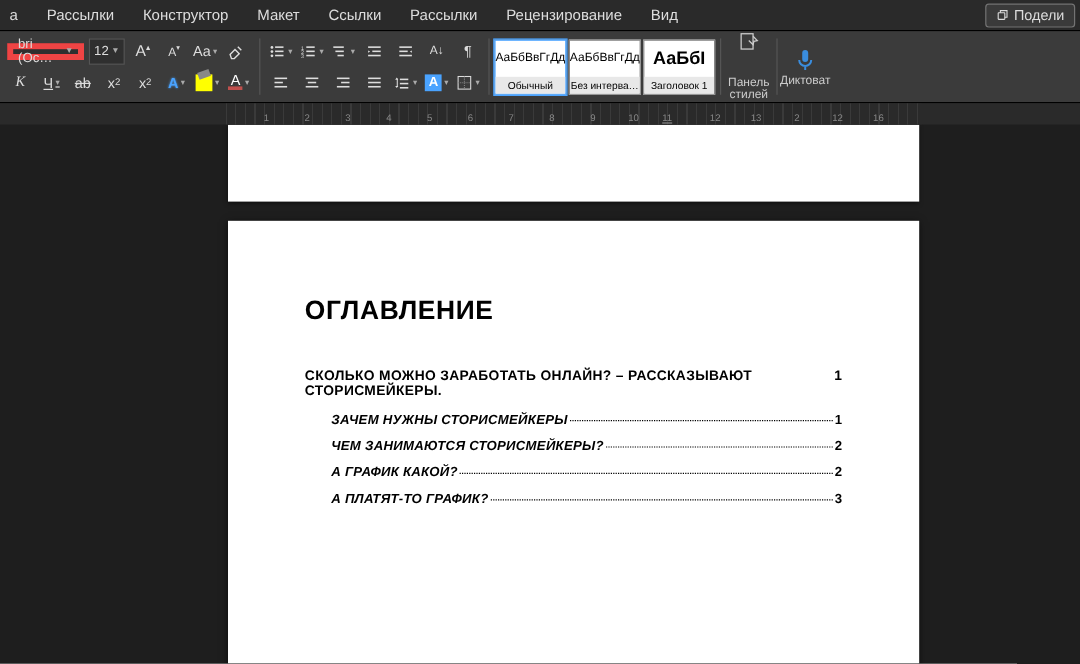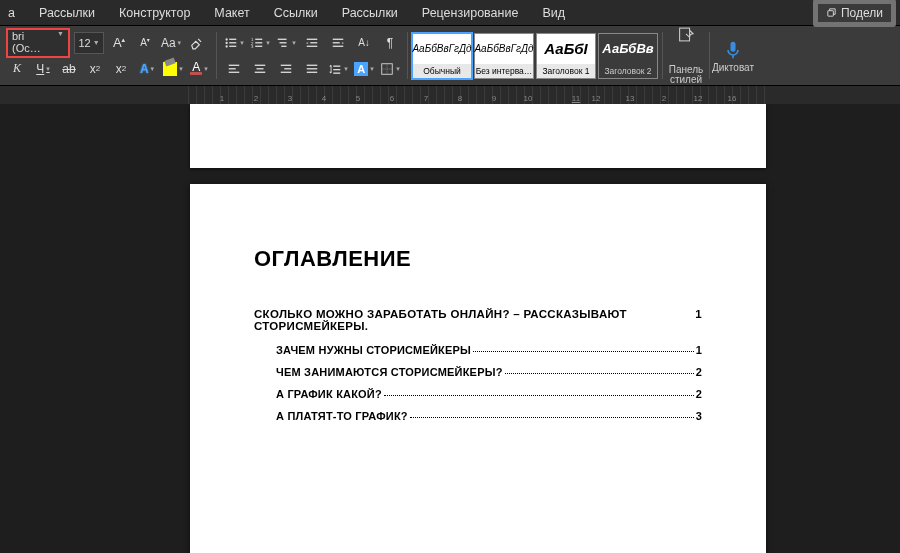--- a/index.html
+++ b/index.html
@@ -29,21 +29,21 @@
     align-items: center;
     color: #ddd;
     cursor: pointer;
     font-size: 12.5px;
   }
   .tabs .tab:first-child { padding-left: 0; }
   .share-btn {
     margin-left: auto;
     margin-right: 4px;
     background: #3a3a3a;
-    border: 5px solid #737373;
+    border: 1px solid #737373;
     border-radius: 3px;
     padding: 2px 8px;
     display: flex;
     align-items: center;
     gap: 4px;
     color: #ddd;
     font-size: 12px;
   }
   .share-ico { width: 11px; height: 11px; }
 
@@ -72,24 +72,24 @@
     display: inline-flex;
     align-items: center;
     justify-content: center;
     min-width: 22px;
     height: 22px;
     color: #ddd;
     cursor: pointer;
     border-radius: 2px;
   }
   .font-sel {
-    width: 64px; height: 30px;
+    width: 64px; height: 14px;
     background: #2f2f2f;
-    border: 2px solid #ef4444;
-    display: flex; 
+    border: 5px solid #ef4444;
+    display: flex; align-items: center;
     padding: 0 4px;
     font-size: 11px;
     color: #ddd;
   }
   .size-sel { width:30px; height:22px; background:#2f2f2f; border:1px solid #555; display:flex; align-items:center; justify-content:center; font-size:11px; color:#ddd; }
   .drop-tiny { font-size:7px; margin-left:2px; color:#aaa; }
   svg.ico { width:14px; height:14px; display:block; }
   .A-big { font-size:13px; }
   .A-small { font-size:10px; }
   .A-color { color:#fff; border-bottom:3px solid #c0504d; line-height:10px; padding:0 2px;}
@@ -106,21 +106,21 @@
     padding: 2px 4px;
   }
   .style-box {
     width: 60px; height: 46px;
     background: #fff;
     border: 1px solid #888;
     display:flex; flex-direction:column;
     cursor:pointer;
   }
   .style-box.sel { border:1px solid #4aa3ff; outline:1px solid #4aa3ff; }
-  .style-sample { flex:1; display:flex; align-items:center; justify-content:center; font-size:10px; color:#000;font-style:italic; }
+  .style-sample { flex:1; display:flex; align-items:center; justify-content:center; font-size:10px; color:#000; }
   .style-label { height:14px; background:#e8e8e8; color:#000; font-size:8.5px; display:flex; align-items:center; justify-content:center; overflow:hidden; white-space:nowrap;}
   .style-box.dark .style-sample { background:#3b3b3b; color:#fff; }
   .style-box.dark .style-label { background:#3b3b3b; color:#ccc; }
 
   .big-btn {
     width: 46px;
     display:flex; flex-direction:column; align-items:center; justify-content:center;
     gap:2px;
     cursor:pointer;
   }
@@ -191,21 +191,21 @@
   .toc-l1 .txt { }
   .toc-l1 .pg { }
   .toc-l2 {
     font-size: 11px;
     font-weight: 700;
     display:flex;
     align-items:baseline;
     margin: 0 0 10px 22px;
     letter-spacing:.2px;
   }
-  .toc-l2 .txt { white-space:nowrap; }
+  .toc-l2 .txt { white-space:nowrap;font-style:italic; }
   .toc-l2 .dots {
     flex:1;
     border-bottom: 1.5px dotted #000;
     margin: 0 2px;
     position:relative;
     top:-2px;
   }
   .toc-l2 .pg { white-space:nowrap; }
 </style>
 </head>
@@ -395,24 +395,20 @@
       <div class="style-label">Обычный</div>
     </div>
     <div class="style-box">
       <div class="style-sample">АаБбВвГгДд</div>
       <div class="style-label">Без интерва…</div>
     </div>
     <div class="style-box">
       <div class="style-sample" style="font-size:15px;font-weight:bold;">АаБбІ</div>
       <div class="style-label">Заголовок 1</div>
     </div>
-    <div class="style-box dark">
-      <div class="style-sample" style="font-size:13px;font-weight:bold;">АаБбВв</div>
-      <div class="style-label">Заголовок 2</div>
-    </div>
   </div>
 
   <div class="sep"></div>
 
   <div class="big-btn">
     <svg width="20" height="20" viewBox="0 0 24 24">
         <rect x="3" y="3" width="14" height="18" fill="none" stroke="#ccc" stroke-width="1.5"></rect>
         <path d="M17 6l5 5-4 1-1 4-5-5" fill="none" stroke="#ccc" stroke-width="1.5"></path>
       </svg>
     <div class="lbl" style="white-space:pre;margin-top:20px;">Панель
@@ -435,21 +431,21 @@
       <span style="left: 34px;">1</span>
       <span style="left: 68px;">2</span>
       <span style="left: 102px;">3</span>
       <span style="left: 136px;">4</span>
       <span style="left: 170px;">5</span>
       <span style="left: 204px;">6</span>
       <span style="left: 238px;">7</span>
       <span style="left: 272px;">8</span>
       <span style="left: 306px;">9</span>
       <span style="left: 340px; margin-top: 12px;">10</span>
-      <span style="left: 388px; text-decoration: underline;">11</span>
+      <span style="left: 368px; text-decoration: underline;">11</span>
       <span style="left: 408px;">12</span>
       <span style="left: 442px;">13</span>
       <span style="left: 476px;">2</span>
       <span style="left: 510px;">12</span>
       <span style="left: 544px;">16</span>
     </div>
 </div>
 
 <div class="workspace">
   <div class="page-frag"></div>

